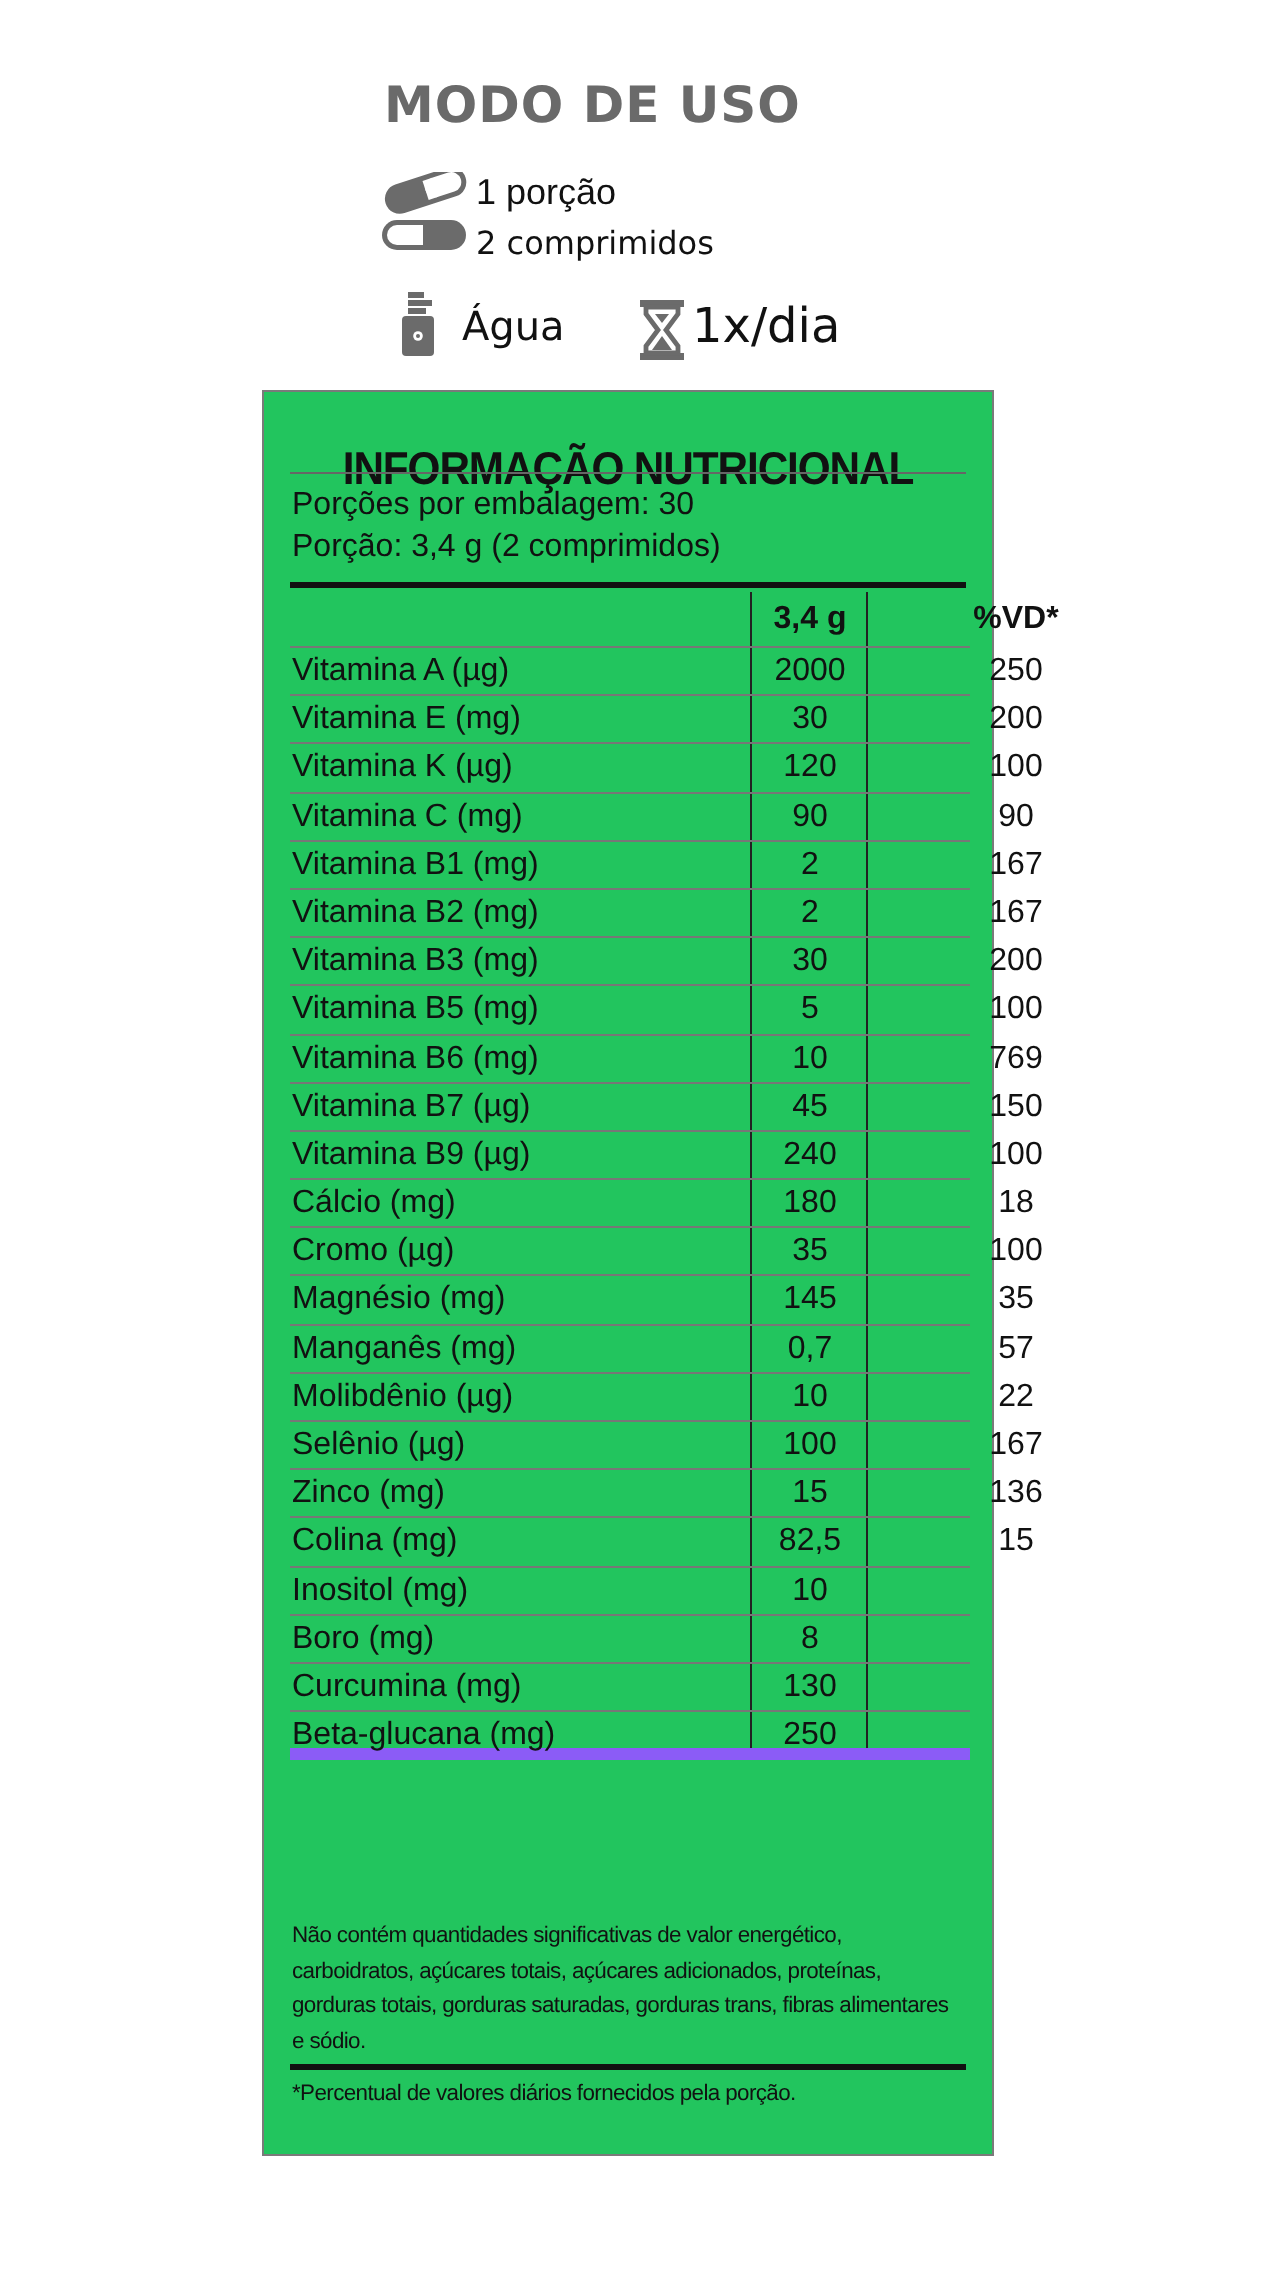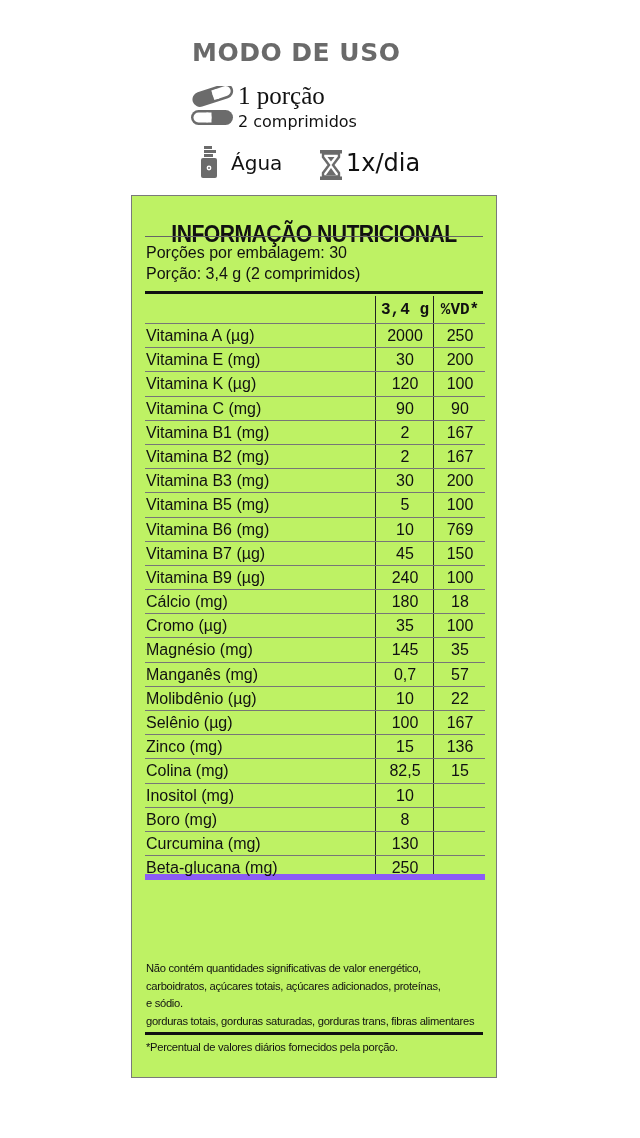--- a/index.html
+++ b/index.html
@@ -1,39 +1,39 @@
 <!DOCTYPE html>
 <html><head>
   <meta charset="utf-8">
   <style>
     html, body { margin: 0; padding: 0; background: #ffffff; }
     body { width: 640px; height: 1138px; position: relative; font-family: "Liberation Sans", sans-serif; color: #111; overflow: hidden; }
 
     .usage { position: absolute; left: 190px; top: 38px; width: 260px; }
     .usage-title { font-family: "DejaVu Sans", sans-serif; font-weight: bold; font-size: 25px; color: #6a6a6a; letter-spacing: 0.5px; margin: 0; line-height: 30px; position: absolute; left: 2px; top: 0; white-space: nowrap; }
     .pill-icon { position: absolute; left: 0; top: 48px; width: 46px; height: 42px; }
-    .portion-main { position: absolute; left: 48px; top: 44px; font-family: Liberation Serif, serif; font-size: 25px; color: #111; line-height: 28px; white-space: nowrap; }
+    .portion-main { position: absolute; left: 48px; top: 44px; font-family: Liberation Sans, sans-serif; font-size: 18px; color: #111; line-height: 28px; white-space: nowrap; }
     .portion-sub { position: absolute; left: 48px; top: 74px; font-family: "DejaVu Sans", sans-serif; font-size: 16px; color: #111; line-height: 20px; white-space: nowrap; }
     .bottle-icon { position: absolute; left: 10px; top: 108px; width: 18px; height: 32px; }
     .water-label { position: absolute; left: 41px; top: 110px; font-family: "DejaVu Sans", sans-serif; font-size: 20px; line-height: 30px; white-space: nowrap; }
     .hourglass-icon { position: absolute; left: 130px; top: 112px; width: 22px; height: 30px; }
     .freq-label { position: absolute; left: 156px; top: 110px; font-family: "DejaVu Sans", sans-serif; font-size: 24px; line-height: 30px; white-space: nowrap; }
 
-    .nutri-box { position: absolute; left: 131px; top: 195px; width: 366px; height: 883px; border: 1.5px solid #7a7a7a; box-sizing: border-box; background: #bef264; }
+    .nutri-box { position: absolute; left: 131px; top: 195px; width: 366px; height: 883px; border: 1.5px solid #7a7a7a; box-sizing: border-box; background: #22c55e; }
     .nutri-title { position: absolute; left: 0; right: 0; top: 9px; text-align: center; font-weight: bold; font-size: 23px; letter-spacing: -0.6px; transform: scaleX(0.92); line-height: 28px; }
     .thin-rule { position: absolute; left: 13px; right: 13px; height: 1px; background: #666; }
     .thick-rule { position: absolute; left: 13px; right: 13px; height: 3px; background: #111; }
     .serving-line { position: absolute; left: 14px; font-size: 16px; line-height: 20px; white-space: nowrap; }
 
     .table { position: absolute; left: 13px; top: 100px; width: 340px; }
     .row { position: relative; height: 24.2px; border-bottom: 1px solid #777; box-sizing: border-box; }
-    .row.header { height: 28px; font-family: Liberation Mono, monospace; }
+    .row.header { height: 28px; }
     .cell-name { position: absolute; left: 1px; top: 0; bottom: 0; line-height: 24px; font-size: 16px; white-space: nowrap; }
     .cell-qty { position: absolute; left: 230px; width: 58px; top: 0; bottom: 0; line-height: 24px; font-size: 16px; text-align: center; border-left: 1px solid #222; }
-    .cell-vd { position: absolute; left: 288px; width: 52px; top: 0; bottom: 0; line-height: 24px; font-size: 16px; text-align: center; border-left: 1px solid #222; }
+    .cell-vd { position: absolute; left: 288px; width: 52px; top: 0; bottom: 0; line-height: 24px; font-size: 16px; text-align: center; border-left: 1px solid #222; padding-left: 48px; }
     .row.header .cell-qty, .row.header .cell-vd { font-weight: bold; line-height: 28px; font-size: 16px; }
     .row.last { border-bottom: 6px solid #8b5cf6; }
 
     .footnote { position: absolute; left: 14px; width: 345px; font-size: 11.2px; line-height: 17.5px; letter-spacing: -0.3px; }
   </style>
 </head>
 <body>
 
 <section class="usage">
   <h2 class="usage-title">MODO DE USO</h2>
@@ -197,18 +197,18 @@
     <div class="row last">
         <span class="cell-name">Beta-glucana (mg)</span>
         <span class="cell-qty">250</span>
         <span class="cell-vd"></span>
       </div>
   </div>
 
   <div class="footnote" style="top:764px;">
     <div>Não contém quantidades significativas de valor energético,</div>
     <div>carboidratos, açúcares totais, açúcares adicionados, proteínas,</div>
+    <div>gorduras totais, gorduras saturadas, gorduras trans, fibras alimentares</div>
     <div>e sódio.</div>
-    <div>gorduras totais, gorduras saturadas, gorduras trans, fibras alimentares</div>
   </div>
   <div class="thick-rule" style="top:836px;"></div>
   <div class="footnote" style="top:843px;">*Percentual de valores diários fornecidos pela porção.</div>
 </section>
 
 </body></html>

